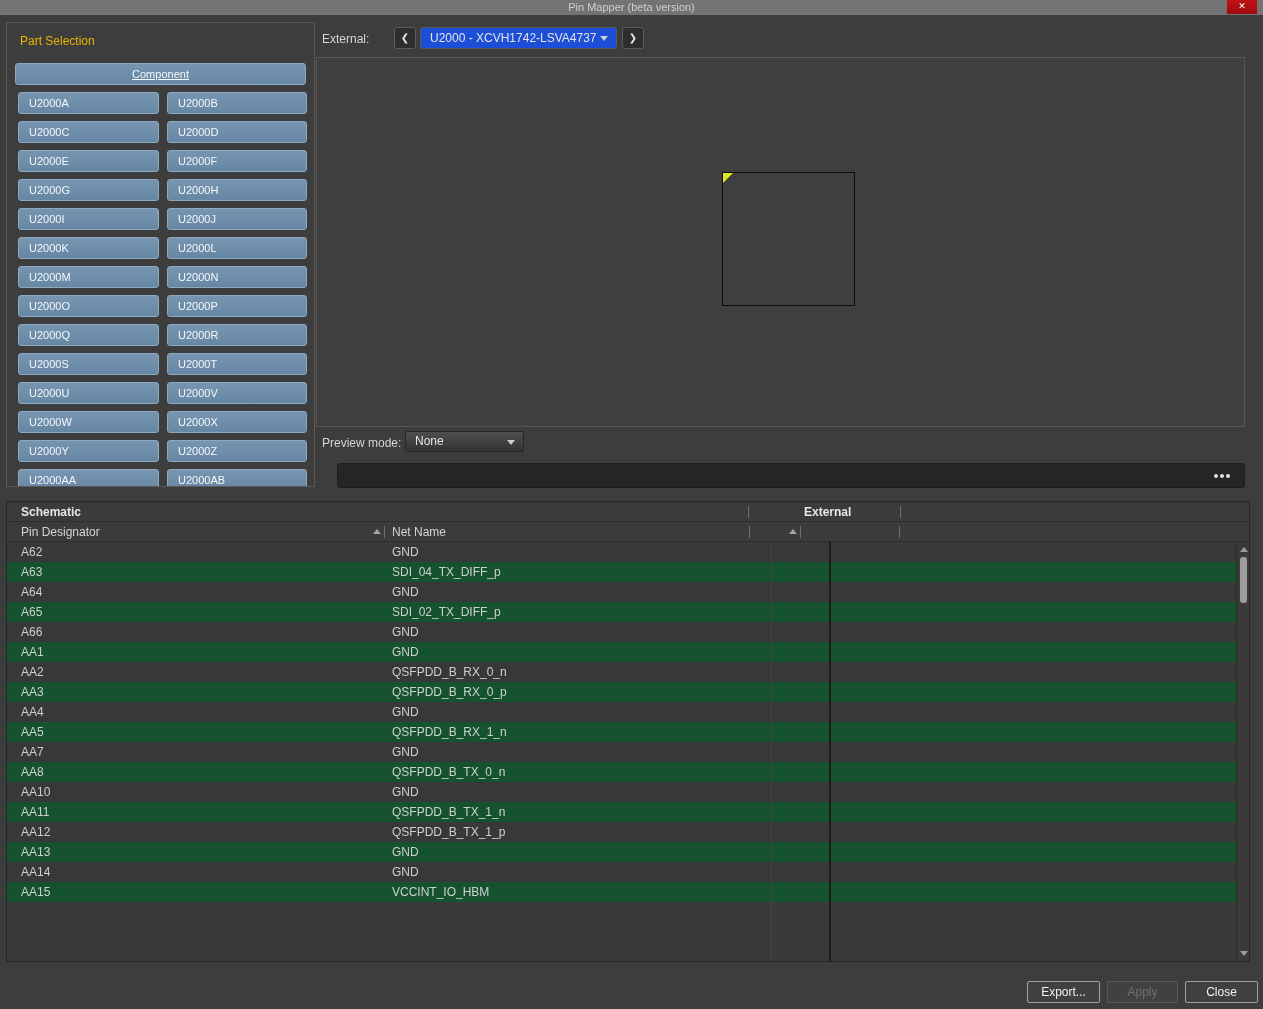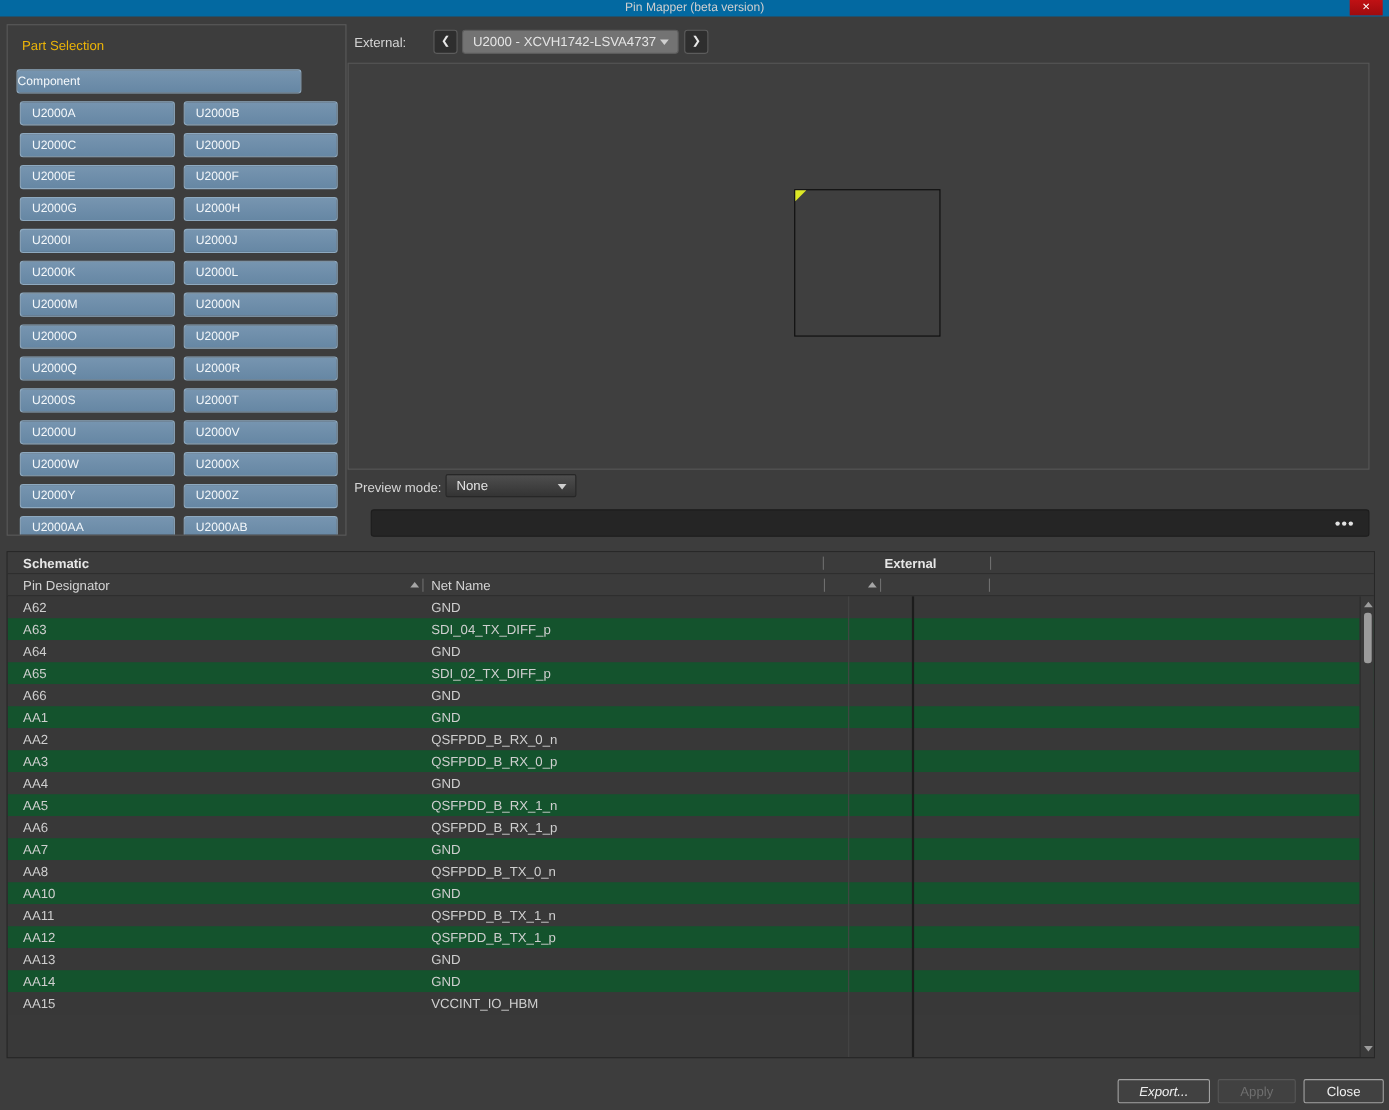--- a/index.html
+++ b/index.html
@@ -8,21 +8,21 @@
     position:relative;
     background:#3d3d3d;
     font-family:"Liberation Sans", sans-serif;
     color:#d9d9d9;
     overflow:hidden;
     font-size:12px;
   }
   
   .titlebar {
     position:absolute; left:0; top:0; width:1263px; height:15px;
-    background:#0369a1; 
+    background:#737373; 
   }
   .titlebar .title {
     display:block; text-align:center; font-size:11px; line-height:14px; color:#cfcfcf;
   }
   .close-btn {
     position:absolute; right:6px; top:0; width:30px; height:14px;
     background:linear-gradient(180deg,#c01114,#9e0b0e);
     color:#ffffff; font-size:9px; line-height:13px; text-align:center;
     cursor:pointer;
   }
@@ -37,39 +37,40 @@
     border:1px solid #8ea9bf;
     border-radius:3px;
     color:#f4f8fb;
     font-size:11px;
     line-height:20px;
     cursor:pointer;
     white-space:nowrap;
     overflow:hidden;
   }
   .component-btn {
-    position:absolute; left:8px; top:40px; width:259px; height:22px;
-    text-align:left;
+    position:absolute; left:8px; top:40px; width:291px; height:22px;
+    text-align:center;
+    text-decoration:underline;
   }
   .parts-grid {
     position:absolute; left:11px; top:69px; width:290px;
     display:grid; grid-template-columns:141px 140px; column-gap:8px; row-gap:7px;
   }
   .part-btn { height:22px; padding-left:10px; }
   
   .comp-label { position:absolute; left:322px; top:32px; font-size:12px; color:#d5d5d5; }
   .nav-btn {
     position:absolute; top:27px; width:22px; height:22px;
     background:#2e2e2e; border:1px solid #5c5c5c; border-radius:3px;
     color:#e8e8e8; font-size:10px; line-height:20px; text-align:center; cursor:pointer;
   }
   .nav-prev { left:394px; }
   .nav-next { left:622px; }
   .combo {
-    position:absolute; background:#737373; border:1px solid #5c5c5c; border-radius:3px;
+    position:absolute; background:#1d4ed8; border:1px solid #5c5c5c; border-radius:3px;
     color:#e4e4e4; cursor:pointer;
   }
   .combo .caret {
     position:absolute; right:8px; top:50%; margin-top:-2px;
     width:0; height:0; border-left:4px solid transparent; border-right:4px solid transparent;
     border-top:5px solid #cfcfcf;
   }
   .component-combo { left:420px; top:27px; width:197px; height:22px; font-size:12px; line-height:20px; padding-left:9px; }
   
   .preview-panel {
@@ -141,21 +142,21 @@
     background:#9c9c9c; border-radius:3px; cursor:pointer;
   }
   
   .footer-btns {
     position:absolute; right:5px; top:981px; display:flex; gap:7px;
   }
   .dlg-btn {
     height:22px; background:#414141; border:1px solid #a2a2a2; border-radius:2px;
     color:#f0f0f0; font-size:12px; line-height:20px; text-align:center; cursor:pointer;
   }
-  .btn-export { width:84px;font-style:italic; }
+  .btn-export { width:73px; }
   .btn-apply  { width:71px; border-color:#575757; color:#6f6f6f; cursor:default; }
   .btn-close  { width:73px; }
 </style>
 </head>
 <body>
 
 <div class="titlebar">
   <span class="title">Pin Mapper (beta version)</span>
   <div class="close-btn">
     <span>✕</span>
@@ -320,24 +321,20 @@
         <div class="trow">
           <span class="pin">AA4</span>
           <span class="net">GND</span>
         </div>
 
         <div class="trow">
           <span class="pin">AA5</span>
           <span class="net">QSFPDD_B_RX_1_n</span>
         </div>
 
-        <div class="trow">
-          <span class="pin">AA6</span>
-          <span class="net">QSFPDD_B_RX_1_p</span>
-        </div>
 
         <div class="trow">
           <span class="pin">AA7</span>
           <span class="net">GND</span>
         </div>
 
         <div class="trow">
           <span class="pin">AA8</span>
           <span class="net">QSFPDD_B_TX_0_n</span>
         </div>

